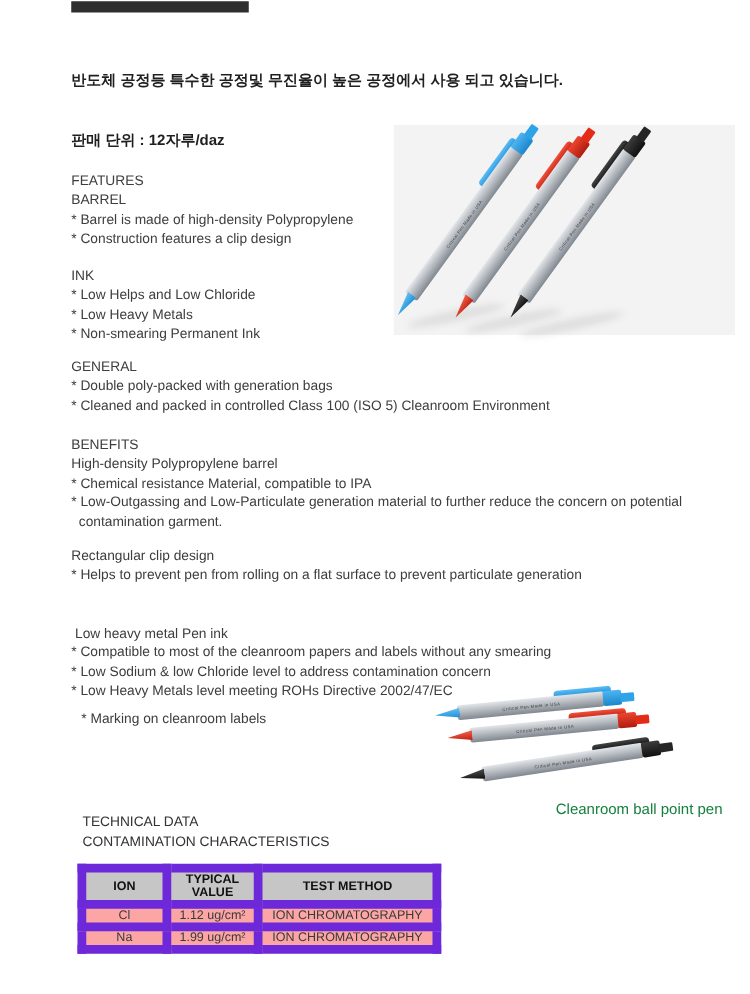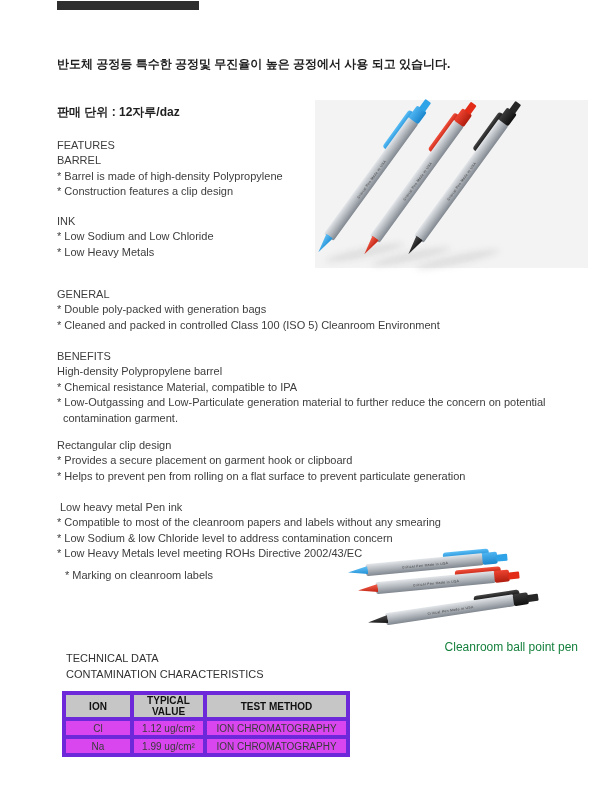--- a/index.html
+++ b/index.html
@@ -18,23 +18,23 @@
   .b-general  { left:57px; top:287px; }
   .b-benefits { left:57px; top:349px; }
   .b-clip     { left:57px; top:438px; }
   .b-penink   { left:57px; top:500px; }
   .b-apps     { left:65px; top:568px; }
   .tech1 { left:66px; top:652px; font-size:11px; color:#333; white-space:nowrap; }
   .tech2 { left:66px; top:668px; font-size:11px; color:#333; white-space:nowrap; }
 
   
   .dtable { left:62px; top:691px; border-collapse:collapse; font-size:10px; color:#3a3a3a; }
-  .dtable th, .dtable td { border:4px solid #6d28d9; text-align:center; padding:0; }
+  .dtable th, .dtable td { border:7px solid #6d28d9; text-align:center; padding:0; }
   .dtable th { background:#c6c6c6; color:#111; font-weight:bold; height:17px; }
-  .dtable td { height:18px; background:#d946ef; }
+  .dtable td { height:18px; background:#fca5a5; }
   .c-ion { width:68px; } .c-val { width:73px; } .c-method { width:143px; }
 
   
   .artifact { left:57px; top:1px; width:142px; height:9px; background:#2e2e2e; }
 
   
   .photo-top { left:315px; top:100px; width:273px; height:168px; background:#f3f3f3; }
   .caption { left:368px; top:640px; width:210px; text-align:right; font-size:12px; color:#15803d; }
 
   
@@ -79,49 +79,49 @@
 
 <div class="abs block b-features">
   <div>FEATURES</div>
   <div>BARREL</div>
   <div>* Barrel is made of high-density Polypropylene</div>
   <div>* Construction features a clip design</div>
 </div>
 
 <div class="abs block b-ink">
   <div>INK</div>
-  <div>* Low Sodium and Low Chloride</div>
+  <div>* Low Helps and Low Chloride</div>
   <div>* Low Heavy Metals</div>
+  <div>* Non-smearing Permanent Ink</div>
 </div>
 
 <div class="abs block b-general">
   <div>GENERAL</div>
   <div>* Double poly-packed with generation bags</div>
   <div>* Cleaned and packed in controlled Class 100 (ISO 5) Cleanroom Environment</div>
 </div>
 
 <div class="abs block b-benefits">
   <div>BENEFITS</div>
   <div>High-density Polypropylene barrel</div>
   <div>* Chemical resistance Material, compatible to IPA</div>
   <div>* Low-Outgassing and Low-Particulate generation material to further reduce the concern on potential</div>
   <div class="indent">contamination garment.</div>
 </div>
 
 <div class="abs block b-clip">
   <div>Rectangular clip design</div>
-  <div>* Provides a secure placement on garment hook or clipboard</div>
   <div>* Helps to prevent pen from rolling on a flat surface to prevent particulate generation</div>
 </div>
 
 <div class="abs block b-penink">
   <div class="lead">Low heavy metal Pen ink</div>
   <div>* Compatible to most of the cleanroom papers and labels without any smearing</div>
   <div>* Low Sodium &amp; low Chloride level to address contamination concern</div>
-  <div>* Low Heavy Metals level meeting ROHs Directive 2002/43/EC</div>
+  <div>* Low Heavy Metals level meeting ROHs Directive 2002/47/EC</div>
 </div>
 
 <div class="abs block b-apps">
   <div>* Marking on cleanroom labels</div>
 </div>
 
 <div class="abs tech1">TECHNICAL DATA</div>
 <div class="abs tech2">CONTAMINATION CHARACTERISTICS</div>
 
 <table class="abs dtable">

